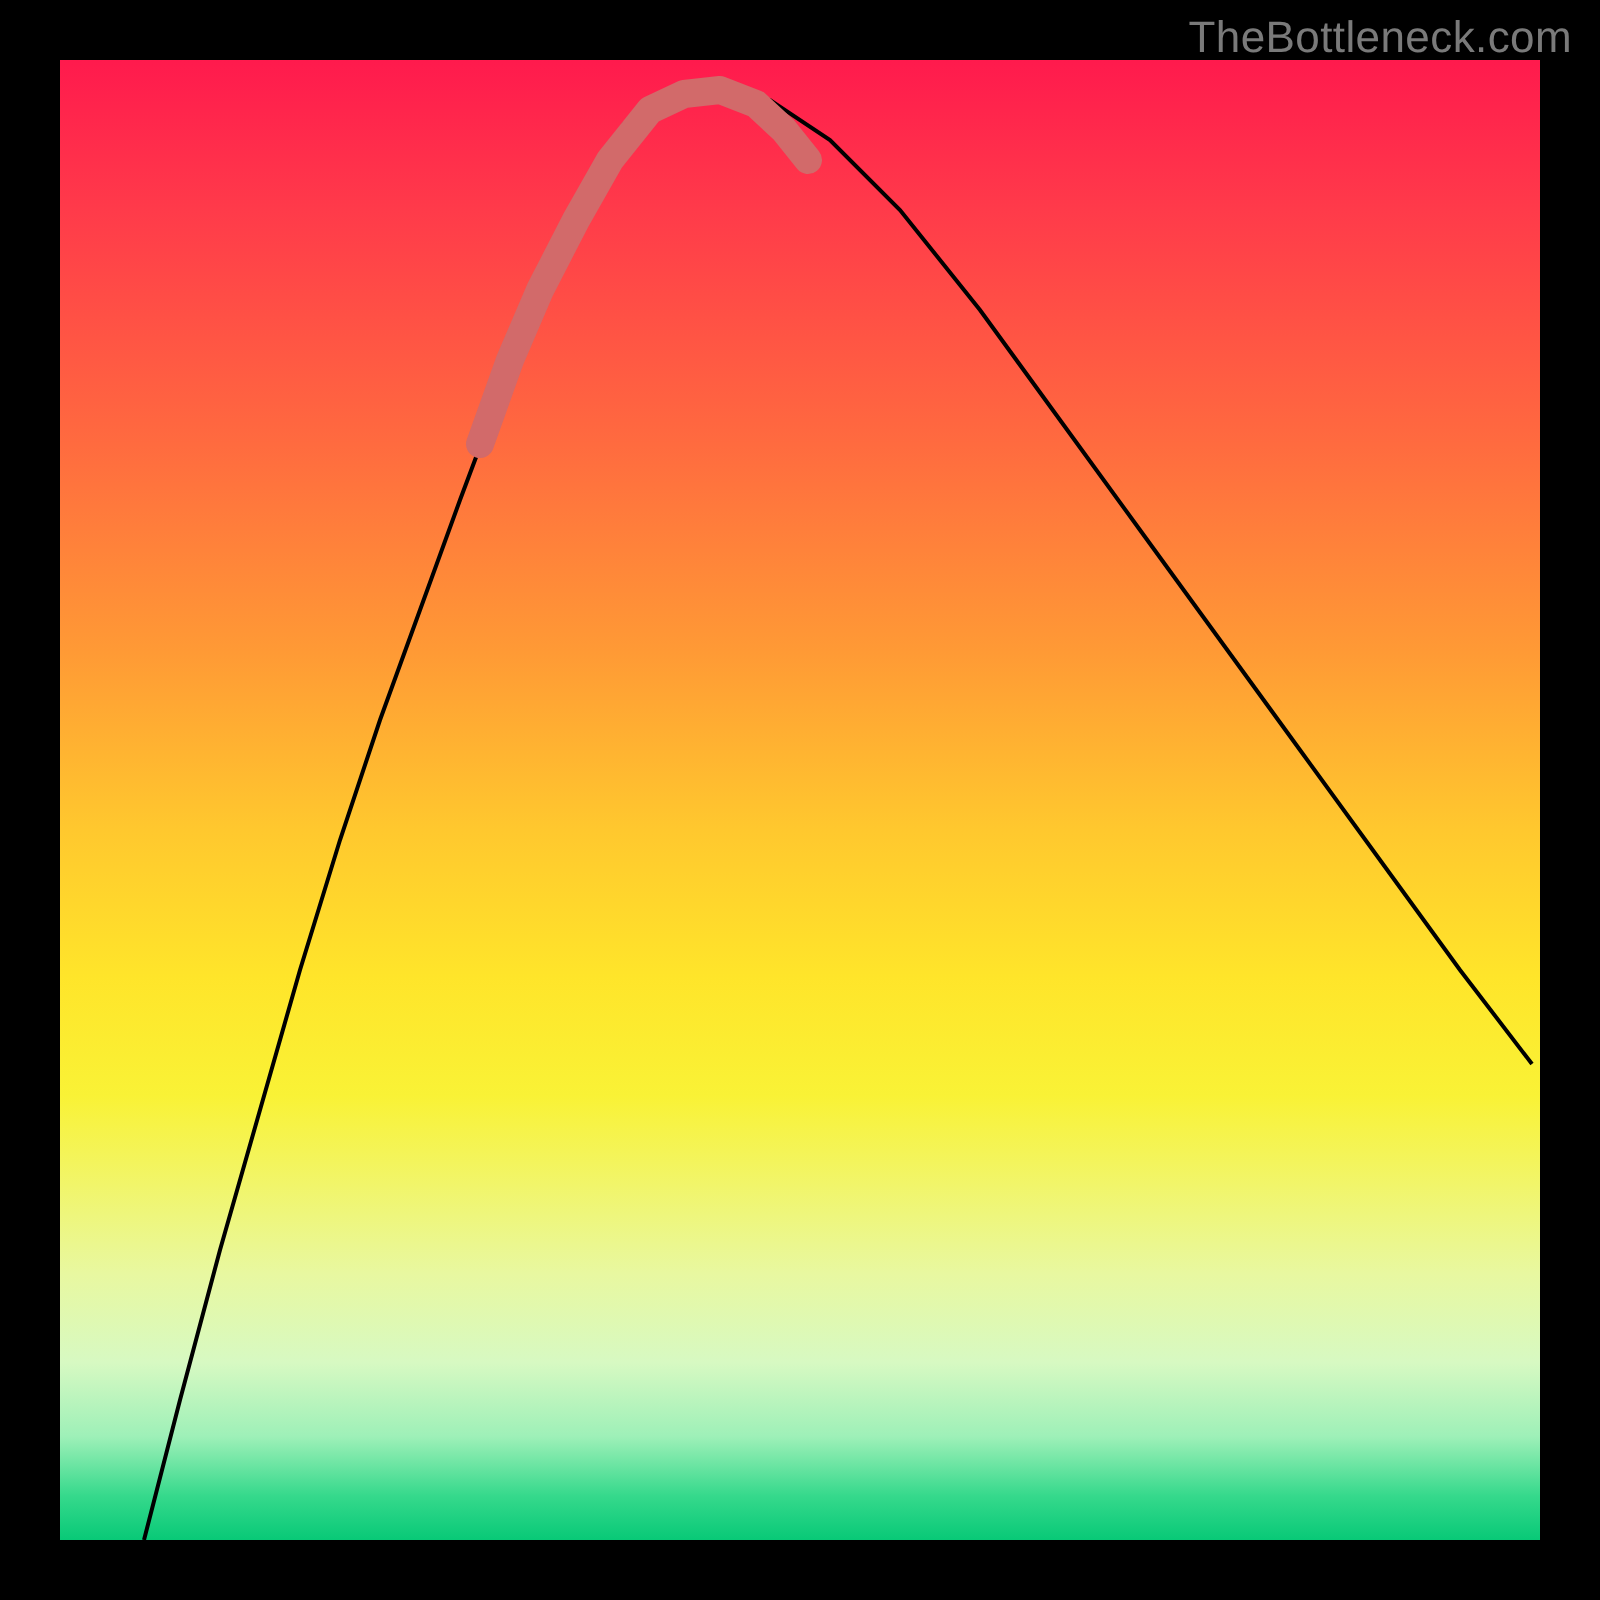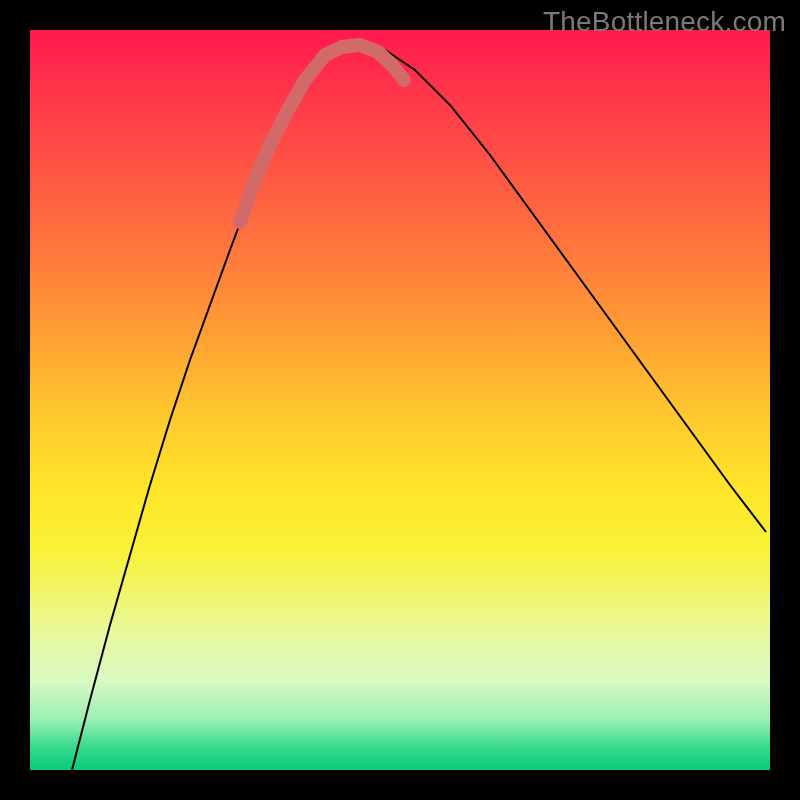--- a/index.html
+++ b/index.html
@@ -40,21 +40,21 @@
       #9ef0b8 93%,
       #36d98c 97%,
       #08c977 100%
     );
   }
   .watermark {
     position: absolute;
     top: 6px;
     right: 14px;
     color: #7a7a7a;
-    font-size: 28px;
+    font-size: 22px;
     letter-spacing: 0.2px;
   }
   svg.curve {
     position: absolute;
     left: 0;
     top: 0;
     width: 740px;
     height: 740px;
     overflow: visible;
   }

